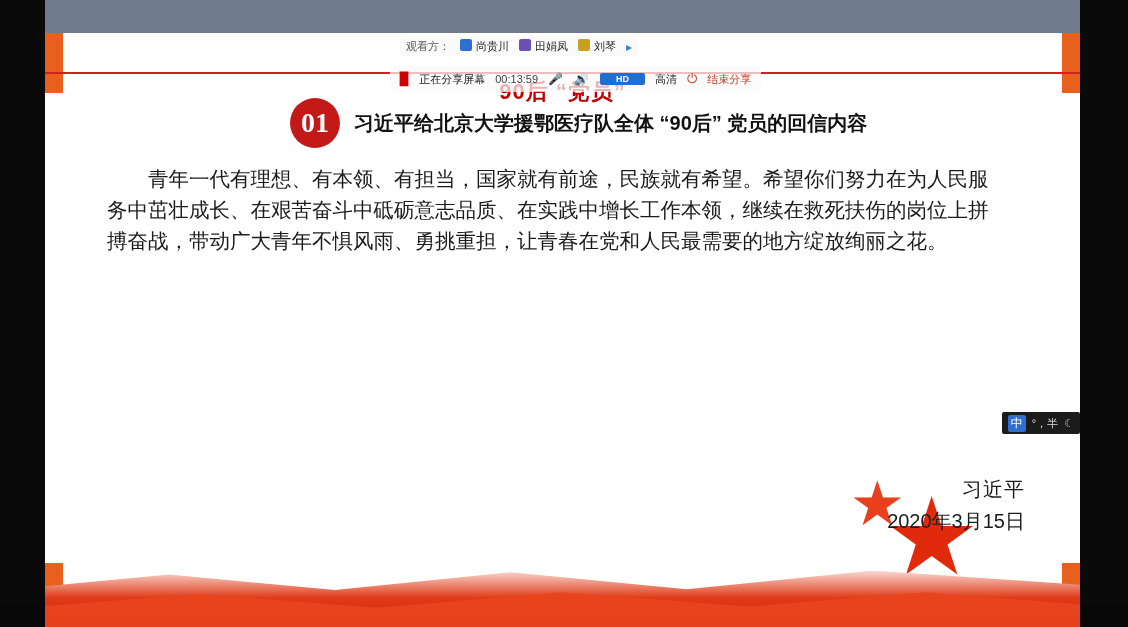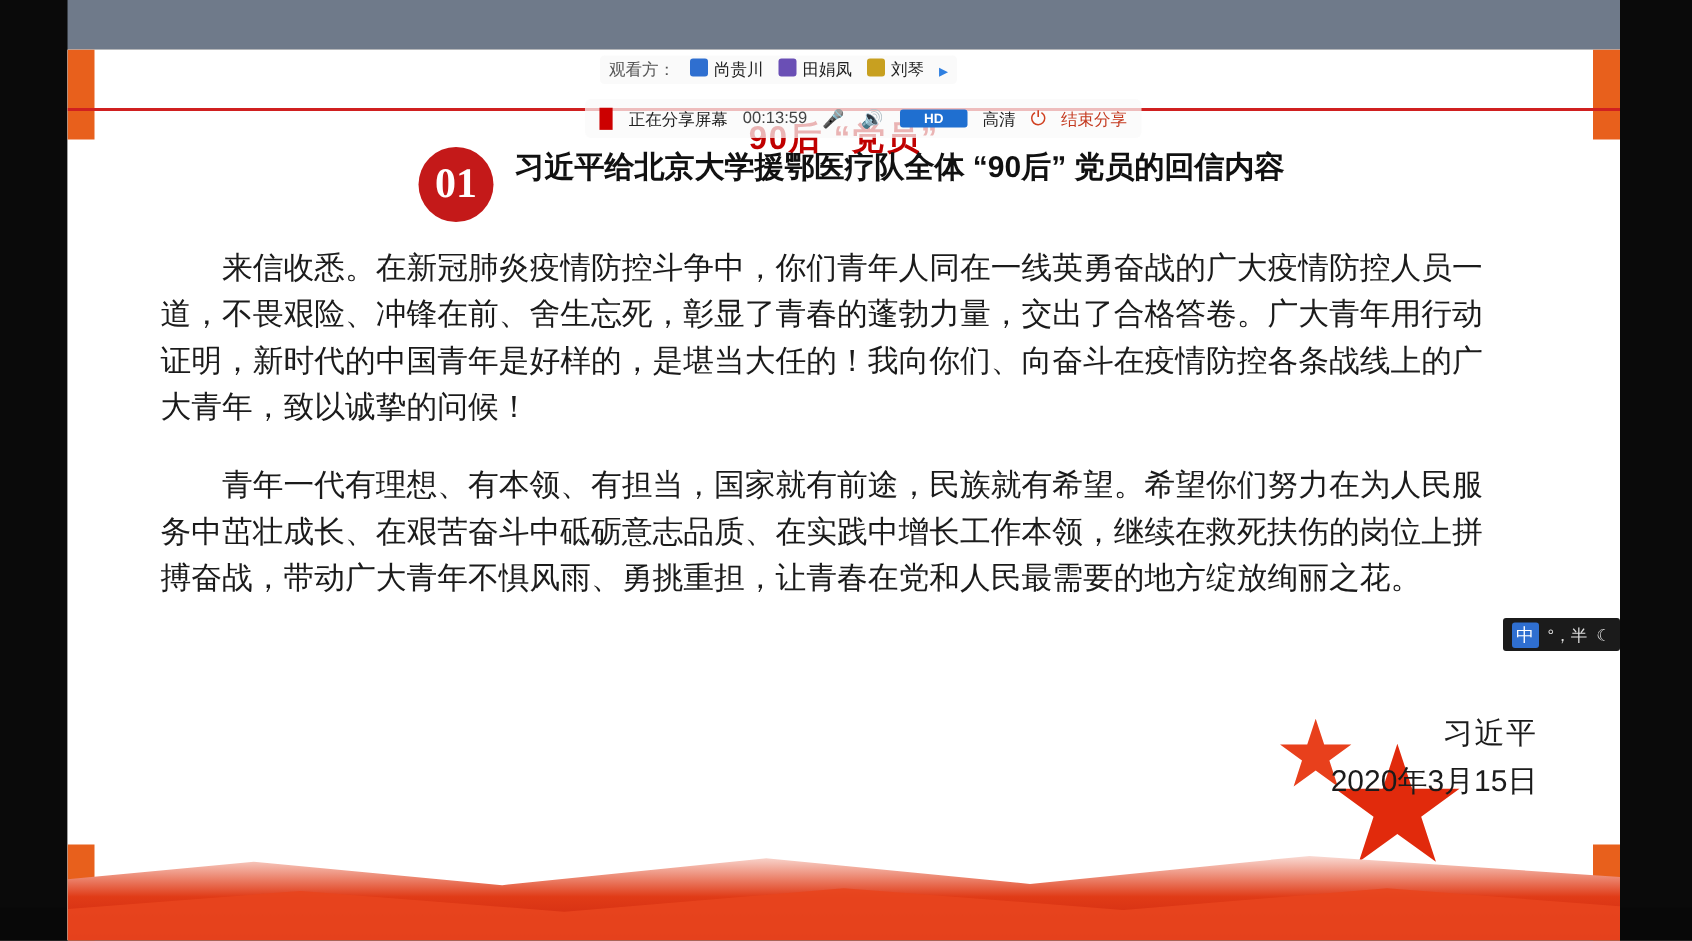--- a/index.html
+++ b/index.html
@@ -80,22 +80,22 @@
     color: #c00000;
     font-size: 22px;
     font-weight: bold;
     letter-spacing: 1px;
     white-space: nowrap;
   }
 
   
   .title-row {
     position: absolute;
-    left: 234px; top: 65px;
-    display: flex; align-items: flex-start; gap: 14px;
+    left: 245px; top: 65px;
+    display: flex; align-items: center; gap: 14px;
   }
   .badge-01 {
     width: 50px; height: 50px; border-radius: 50%;
     background: #c41919;
     color: #fff;
     font-size: 28px; font-weight: bold;
     display: flex; align-items: center; justify-content: center;
     font-family: "Liberation Serif", serif;
   }
   .title-text {
@@ -240,21 +240,20 @@
       <div class="rule-top"></div>
 
       <div class="slide-head">90后 “党员”</div>
 
       <div class="title-row">
         <div class="badge-01">01</div>
         <div class="title-text">习近平给北京大学援鄂医疗队全体 “90后” 党员的回信内容</div>
       </div>
 
       <div class="letter">
-        <p class="indent">来信收悉。在新冠肺炎疫情防控斗争中，你们青年人同在一线英勇奋战的广大疫情防控人员一道，不畏艰险、冲锋在前、舍生忘死，彰显了青春的蓬勃力量，交出了合格答卷。广大青年用行动证明，新时代的中国青年是好样的，是堪当大任的！我向你们、向奋斗在疫情防控各条战线上的广大青年，致以诚挚的问候！</p>
         <p class="indent">青年一代有理想、有本领、有担当，国家就有前途，民族就有希望。希望你们努力在为人民服务中茁壮成长、在艰苦奋斗中砥砺意志品质、在实践中增长工作本领，继续在救死扶伤的岗位上拼搏奋战，带动广大青年不惧风雨、勇挑重担，让青春在党和人民最需要的地方绽放绚丽之花。</p>
       </div>
 
       <div class="star small">★</div>
       <div class="star big">★</div>
 
       <div class="sign">
         <div class="name">习近平</div>
         <div class="date">2020年3月15日</div>
       </div>

